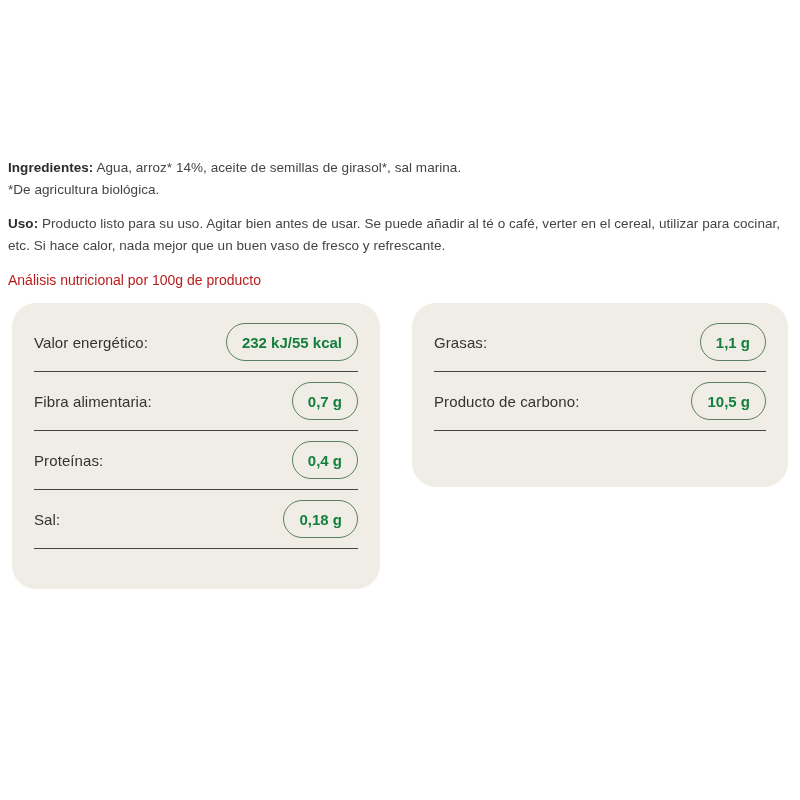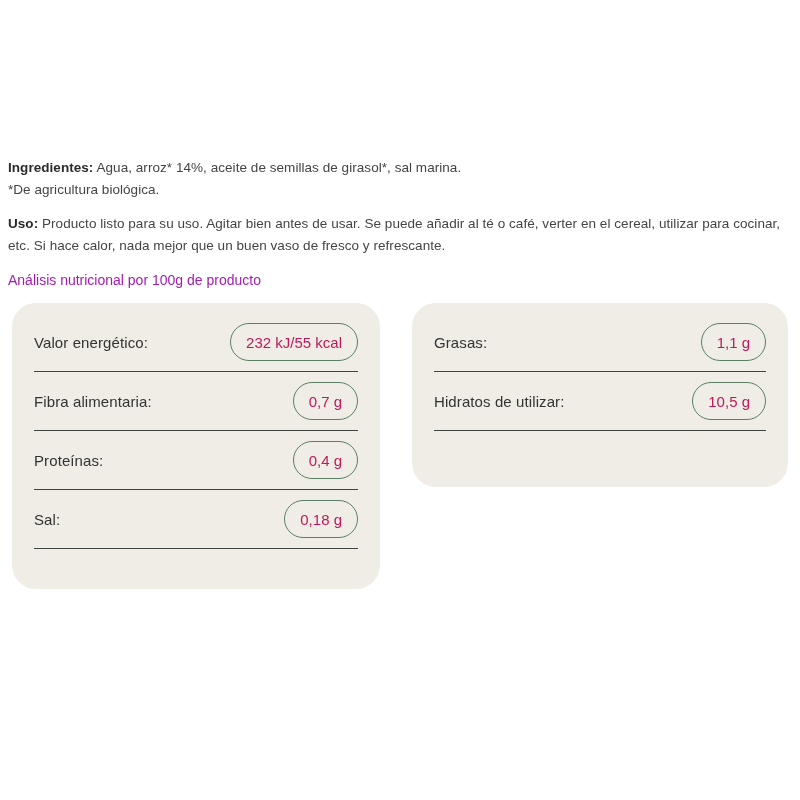--- a/index.html
+++ b/index.html
@@ -29,21 +29,21 @@
     color: #2b2b2b;
     font-weight: 700;
   }
   .note-line {
     display: block;
   }
   .section-heading {
     margin: 10px 0 12px 0;
     font-size: 14px;
     line-height: 22px;
-    color: #a21caf;
+    color: #b91c1c;
     font-weight: 400;
   }
   .panels {
     display: flex;
     align-items: flex-start;
     gap: 32px;
     margin-left: 4px;
   }
   .panel {
     box-sizing: border-box;
@@ -68,23 +68,24 @@
   .pill {
     box-sizing: border-box;
     height: 38px;
     min-width: 54px;
     padding: 0 15px;
     display: inline-flex;
     align-items: center;
     justify-content: center;
     border: 1.5px solid #5b7f64;
     border-radius: 20px;
-    color: #be185d;
+    color: #15803d;
     font-size: 15px;
     white-space: nowrap;
+    font-weight: bold;
   }
 </style>
 </head>
 <body>
 
 <div class="page">
 
   <p class="para">
     <strong>Ingredientes:</strong>
     <span>Agua, arroz* 14%, aceite de semillas de girasol*, sal marina.</span>
@@ -129,21 +130,21 @@
     </div>
 
     <div class="panel panel-right">
       <div class="row">
         <span class="row-label">Grasas:</span>
         <span class="pill">
             <span>1,1 g</span>
           </span>
       </div>
       <div class="row">
-        <span class="row-label">Hidratos de utilizar:</span>
+        <span class="row-label">Producto de carbono:</span>
         <span class="pill">
             <span>10,5 g</span>
           </span>
       </div>
     </div>
 
   </div>
 </div>
 
 </body></html>

